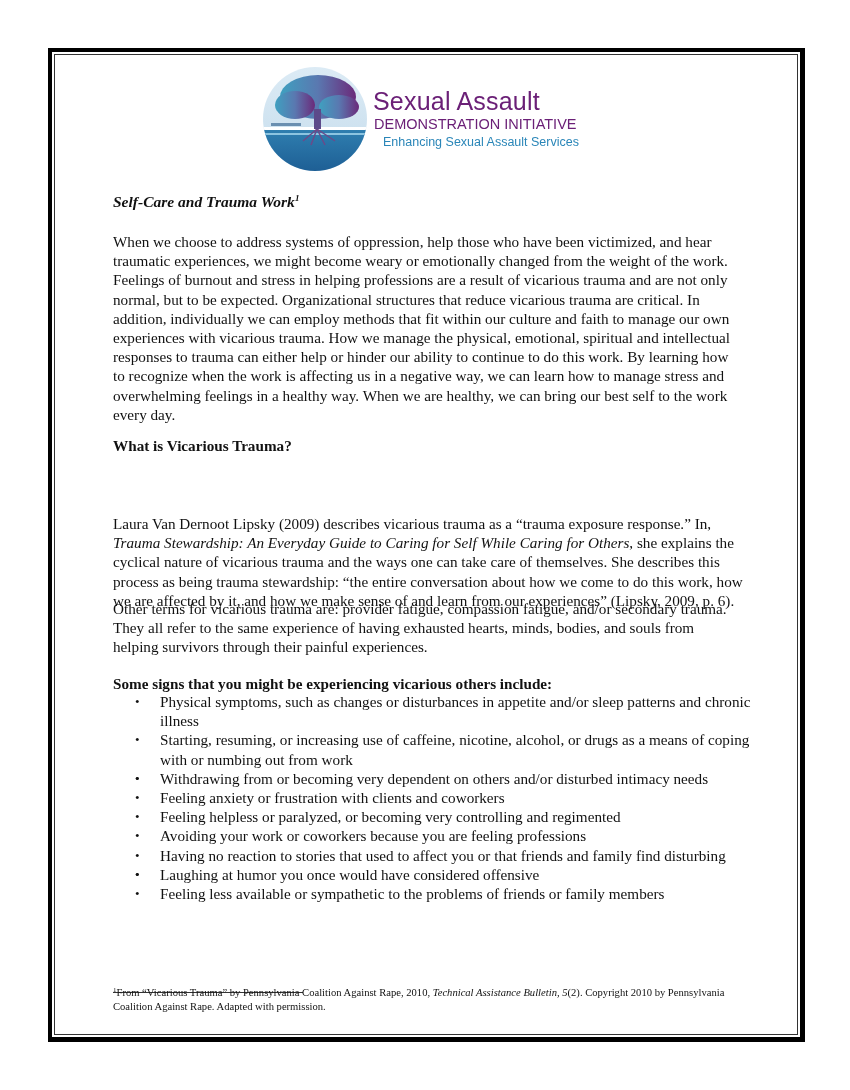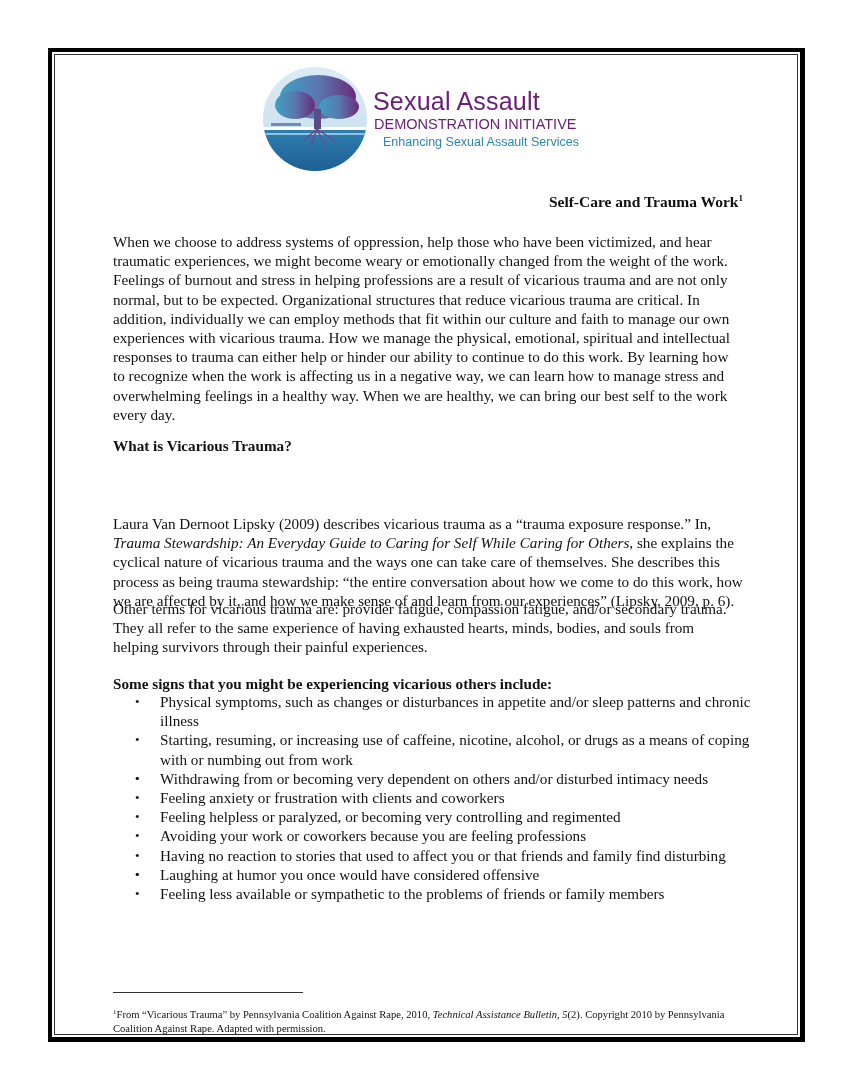--- a/index.html
+++ b/index.html
@@ -16,33 +16,33 @@
     .content {
       position: absolute; left: 113px; top: 62px; width: 630px;
       font-family: "Liberation Serif", serif; color: #111; font-size: 15.2px; line-height: 19.2px;
     }
     .logo { position: absolute; left: 150px; top: 2px; width: 330px; height: 110px; }
     .logo-circle { position: absolute; left: 0; top: 3px; width: 104px; height: 104px; border-radius: 50%; overflow: hidden; }
     .logo-text { position: absolute; left: 110px; top: 22px; font-family: "Liberation Sans", sans-serif; white-space: nowrap; }
     .logo-title { font-size: 25px; color: #6b2077; line-height: 30px; letter-spacing: 0.2px; }
     .logo-sub { font-size: 14.5px; color: #6b2077; line-height: 17px; margin-left: 1px; }
     .logo-tag { font-size: 12.5px; color: #2a86b8; line-height: 16px; margin-left: 10px; margin-top: 1px; }
-    .doc-title { position: absolute; top: 130px; left: 0; width: 630px; text-align: right; font-weight: bold; font-size: 15.5px; }
+    .doc-title { position: absolute; top: 130px; left: 0; width: 630px; text-align: left; font-weight: bold; font-size: 15.5px; font-style: italic; }
     .doc-title sup { font-size: 9px; vertical-align: 6px; line-height: 0; }
     .para { position: absolute; left: 0; width: 630px; margin: 0; }
     .p1 { top: 170px; }
     .h2 { position: absolute; left: 0; top: 374px; font-weight: bold; }
     .p2 { top: 412px; margin-top: 40px; }
     .p3 { top: 537px; }
     .h3 { position: absolute; left: 0; top: 612px; font-weight: bold; }
     .signs { position: absolute; left: 0; top: 630px; width: 640px; margin: 0; padding: 0; list-style: none; }
     .signs li { position: relative; padding-left: 47px; margin: 0; }
     .signs li .bullet { position: absolute; left: 22px; top: 0; font-size: 13px; }
     .fn-rule { position: absolute; left: 0; top: 930px; width: 190px; height: 0; border-top: 1px solid #333; }
-    .footnote { position: absolute; left: 0; top: 946px; width: 640px; font-size: 10.6px; line-height: 14px; margin: 0; }
+    .footnote { position: absolute; left: 0; top: 924px; width: 640px; font-size: 10.6px; line-height: 14px; margin: 0; }
     .footnote sup { font-size: 7px; vertical-align: 4px; line-height: 0; }
   </style>
 </head>
 <body>
 
 <div class="frame-outer"></div>
 <div class="frame-inner"></div>
 
 <div class="content">
 

